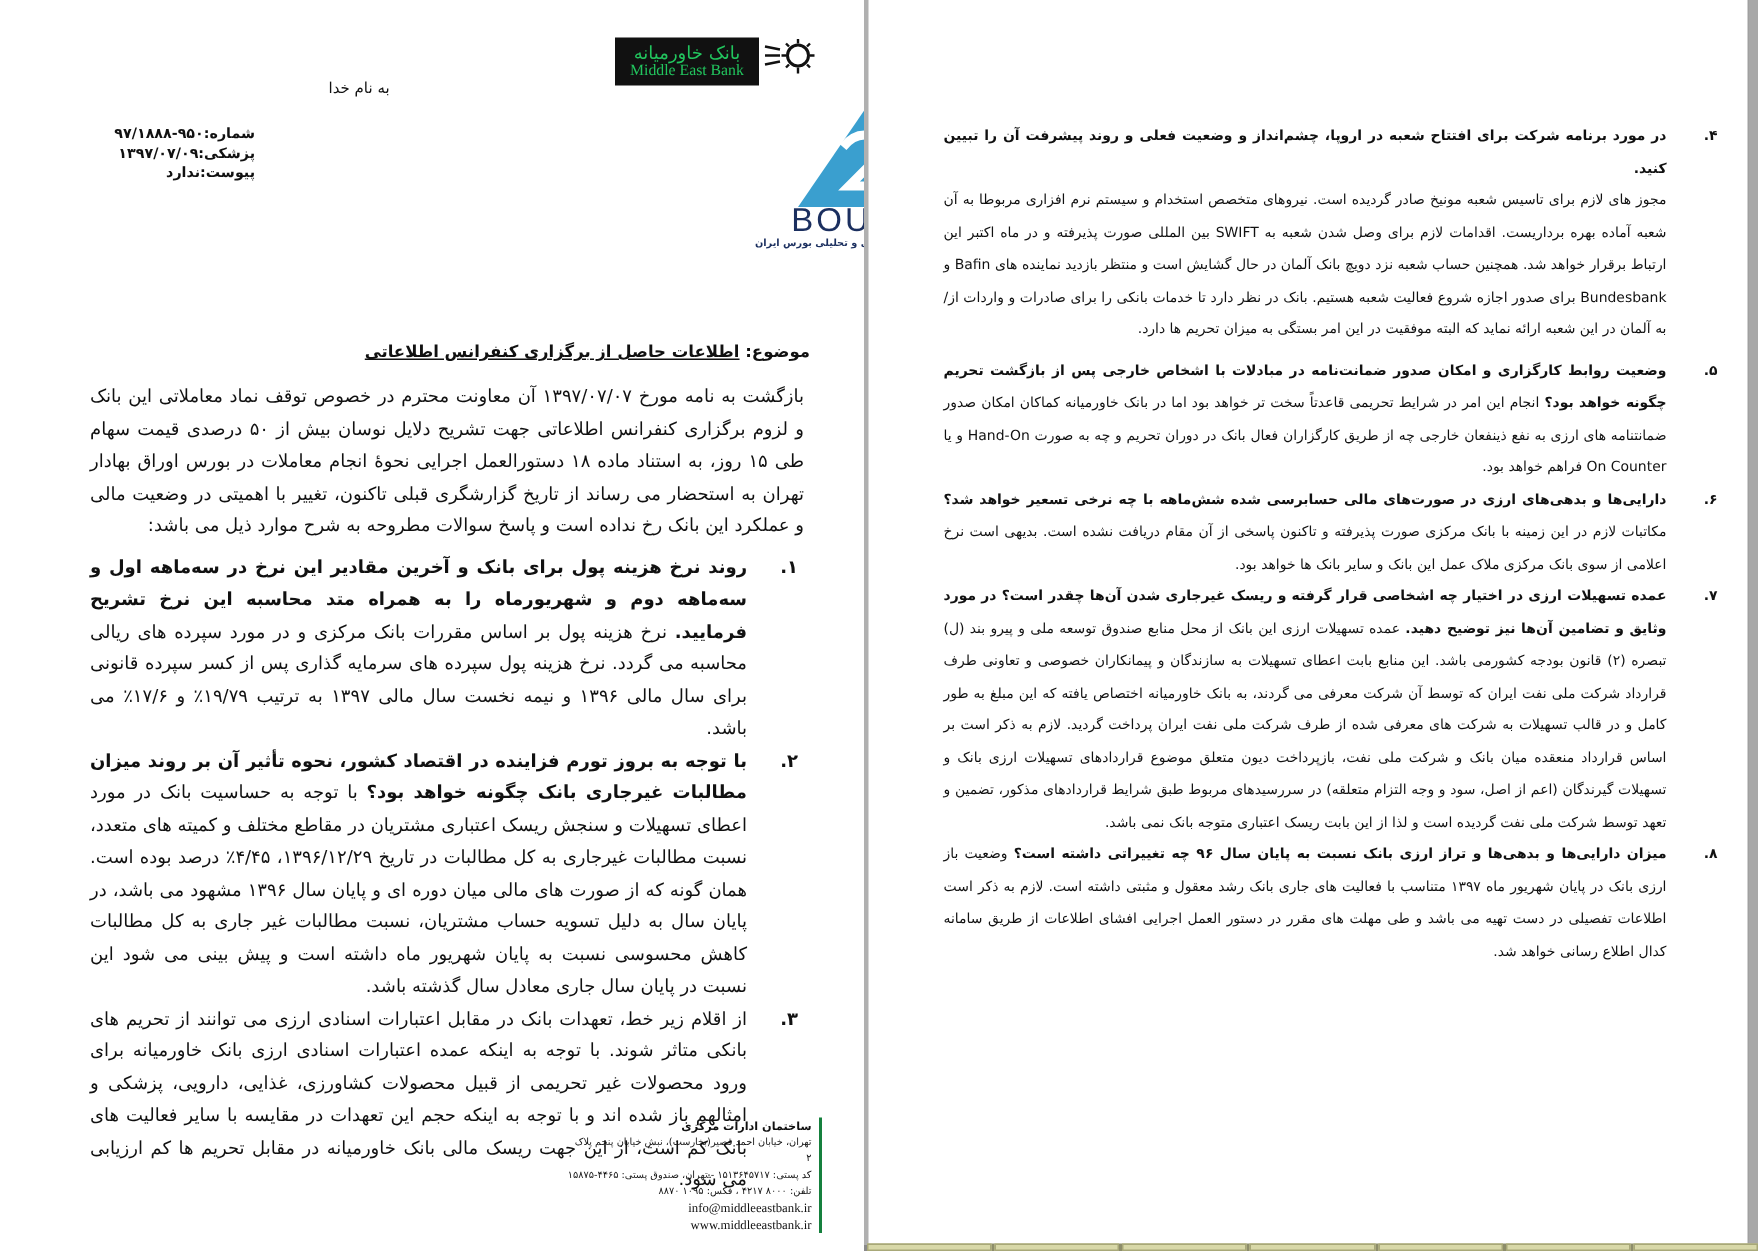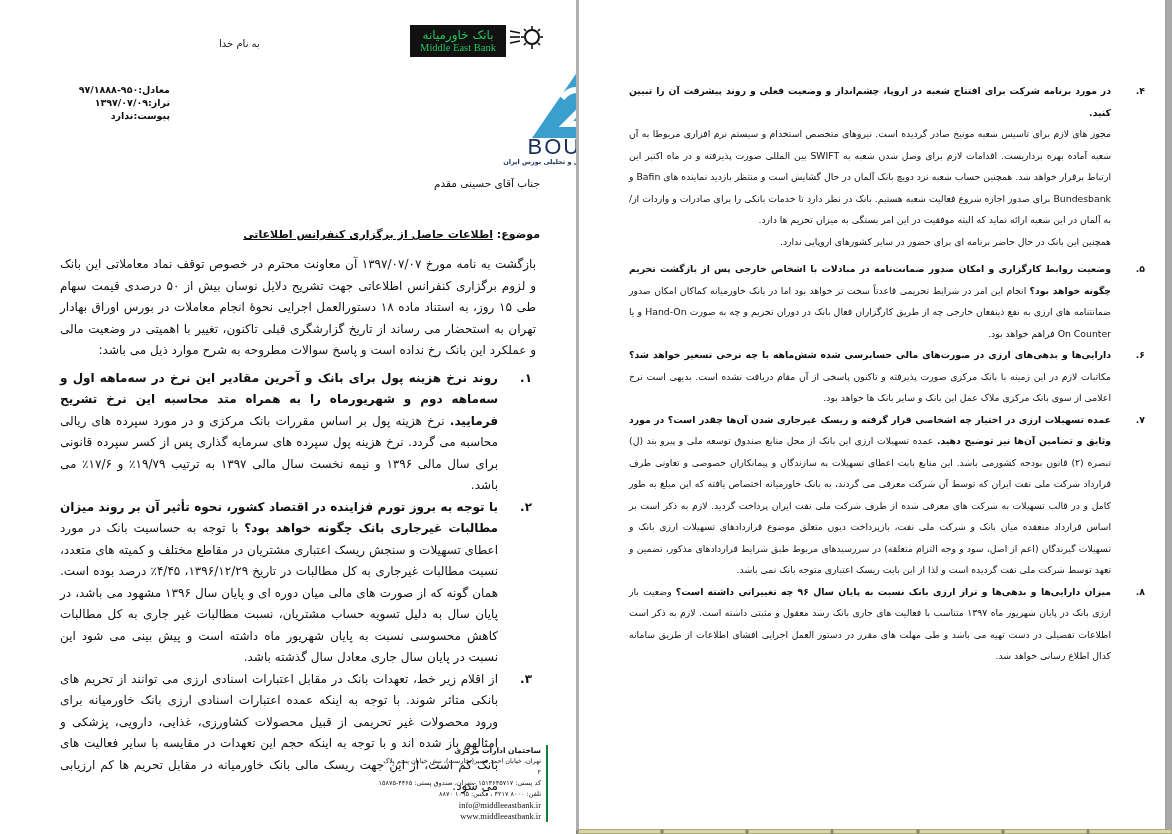--- a/index.html
+++ b/index.html
@@ -20,21 +20,21 @@
   .bank-logo .black { background: #111; color: #22c55e; width: 96px; height: 32px; display: flex; flex-direction: column; align-items: center; justify-content: center; }
   .bank-logo .fa { font-family: "DejaVu Sans", sans-serif; font-size: 12px; line-height: 13px; direction: rtl; }
   .bank-logo .en { font-family: "Liberation Serif", serif; font-size: 10.5px; line-height: 11px; text-align: right; }
   .bank-logo .sun { width: 36px; height: 26px; position: relative; margin-left: 2px; }
 
   .bourse-logo { position: absolute; left: 525px; top: 68px; width: 110px; height: 110px; text-align: center; }
   .bourse-logo .tri { display: block; margin: 0 auto; }
   .bourse-logo .word { font-family: "Liberation Sans", sans-serif; font-size: 22px; letter-spacing: 2px; color: #1b2f5f; line-height: 22px; margin-top: -2px; }
   .bourse-logo .tag { font-size: 6.5px; color: #1b2f5f; direction: rtl; white-space: nowrap; font-weight: bold; }
 
-  .bismillah { position: absolute; left: 178px; top: 38px; font-size: 10px; direction: rtl; padding-left: 41px; }
+  .bismillah { position: absolute; left: 178px; top: 54px; font-size: 10px; direction: rtl; padding-left: 41px; }
   .meta { position: absolute; left: 60px; top: 83px; width: 110px; font-size: 9.5px; line-height: 13px; direction: rtl; text-align: right; font-weight: bold; }
 
   .recipient { position: absolute; left: 200px; top: 170px; width: 340px; font-size: 10.5px; line-height: 27px; direction: rtl; text-align: right; }
   .subject { position: absolute; left: 200px; top: 228px; width: 340px; font-size: 11px; direction: rtl; text-align: right; font-weight: bold; }
   .subject .u { text-decoration: underline; }
 
   .body-left { position: absolute; left: 60px; top: 254px; width: 476px; font-size: 12px; line-height: 21.5px; }
   .item { position: relative; padding-right: 38px; }
   .item .num { position: absolute; right: 4px; top: 0; font-weight: bold; }
   .item b { font-weight: bold; }
@@ -75,27 +75,26 @@
           <line x1="2" y1="6" x2="12" y2="8"></line>
             <line x1="2" y1="12" x2="12" y2="12"></line>
             <line x1="2" y1="18" x2="12" y2="16"></line>
         </g>
       </svg>
     </div>
 
     <div class="bismillah">به نام خدا</div>
 
     <div class="meta">
-      <div><span>معادل:</span><span>۹۵۰-۹۷/۱۸۸۸</span></div>
-      <div><span>تراز:</span><span>۱۳۹۷/۰۷/۰۹</span></div>
+      <div><span>شماره:</span><span>۹۵۰-۹۷/۱۸۸۸</span></div>
+      <div><span>پزشکی:</span><span>۱۳۹۷/۰۷/۰۹</span></div>
       <div><span>پیوست:</span><span>ندارد</span></div>
     </div>
 
     <div class="recipient">
-      <div>جناب آقای حسینی مقدم</div>
     </div>
 
     <div class="subject">
       <span>موضوع: </span><span class="u">اطلاعات حاصل از برگزاری کنفرانس اطلاعاتی</span>
     </div>
 
     <div class="body-left rtl">
       <p>بازگشت به نامه مورخ ۱۳۹۷/۰۷/۰۷ آن معاونت محترم در خصوص توقف نماد معاملاتی این بانک و لزوم برگزاری کنفرانس اطلاعاتی جهت تشریح دلایل نوسان بیش از ۵۰ درصدی قیمت سهام طی ۱۵ روز، به استناد ماده ۱۸ دستورالعمل اجرایی نحوهٔ انجام معاملات در بورس اوراق بهادار تهران به استحضار می رساند از تاریخ گزارشگری قبلی تاکنون، تغییر با اهمیتی در وضعیت مالی و عملکرد این بانک رخ نداده است و پاسخ سوالات مطروحه به شرح موارد ذیل می باشد:</p>
       <div class="sp"></div>
       <div class="item rtl">
@@ -130,21 +129,20 @@
     <div class="word">BOURSE</div>
     <div class="tag">پایگاه اطلاع رسانی و تحلیلی بورس ایران</div>
   </div>
 
   <div class="page page-right">
     <div class="body-right rtl">
       <div class="item rtl">
         <span class="num">۴.</span>
         <b>در مورد برنامه شرکت برای افتتاح شعبه در اروپا، چشم‌انداز و وضعیت فعلی و روند پیشرفت آن را تبیین کنید.</b>
         <div>مجوز های لازم برای تاسیس شعبه مونیخ صادر گردیده است. نیروهای متخصص استخدام و سیستم نرم افزاری مربوطا به آن شعبه آماده بهره برداریست. اقدامات لازم برای وصل شدن شعبه به SWIFT بین المللی صورت پذیرفته و در ماه اکتبر این ارتباط برقرار خواهد شد. همچنین حساب شعبه نزد دویچ بانک آلمان در حال گشایش است و منتظر بازدید نماینده های Bafin و Bundesbank برای صدور اجازه شروع فعالیت شعبه هستیم. بانک در نظر دارد تا خدمات بانکی را برای صادرات و واردات از/ به آلمان در این شعبه ارائه نماید که البته موفقیت در این امر بستگی به میزان تحریم ها دارد.</div>
-        <div>همچنین این بانک در حال حاضر برنامه ای برای حضور در سایر کشورهای اروپایی ندارد.</div>
       </div>
       <div class="sp"></div>
       <div class="item rtl">
         <span class="num">۵.</span>
         <b>وضعیت روابط کارگزاری و امکان صدور ضمانت‌نامه در مبادلات با اشخاص خارجی پس از بازگشت تحریم چگونه خواهد بود؟</b><span> انجام این امر در شرایط تحریمی قاعدتاً سخت تر خواهد بود اما در بانک خاورمیانه کماکان امکان صدور ضمانتنامه های ارزی به نفع ذینفعان خارجی چه از طریق کارگزاران فعال بانک در دوران تحریم و چه به صورت Hand-On و یا On Counter فراهم خواهد بود.</span>
       </div>
       <div class="item rtl">
         <span class="num">۶.</span>
         <b>دارایی‌ها و بدهی‌های ارزی در صورت‌های مالی حسابرسی شده شش‌ماهه با چه نرخی تسعیر خواهد شد؟</b><span> مکاتبات لازم در این زمینه با بانک مرکزی صورت پذیرفته و تاکنون پاسخی از آن مقام دریافت نشده است. بدیهی است نرخ اعلامی از سوی بانک مرکزی ملاک عمل این بانک و سایر بانک ها خواهد بود.</span>
       </div>

